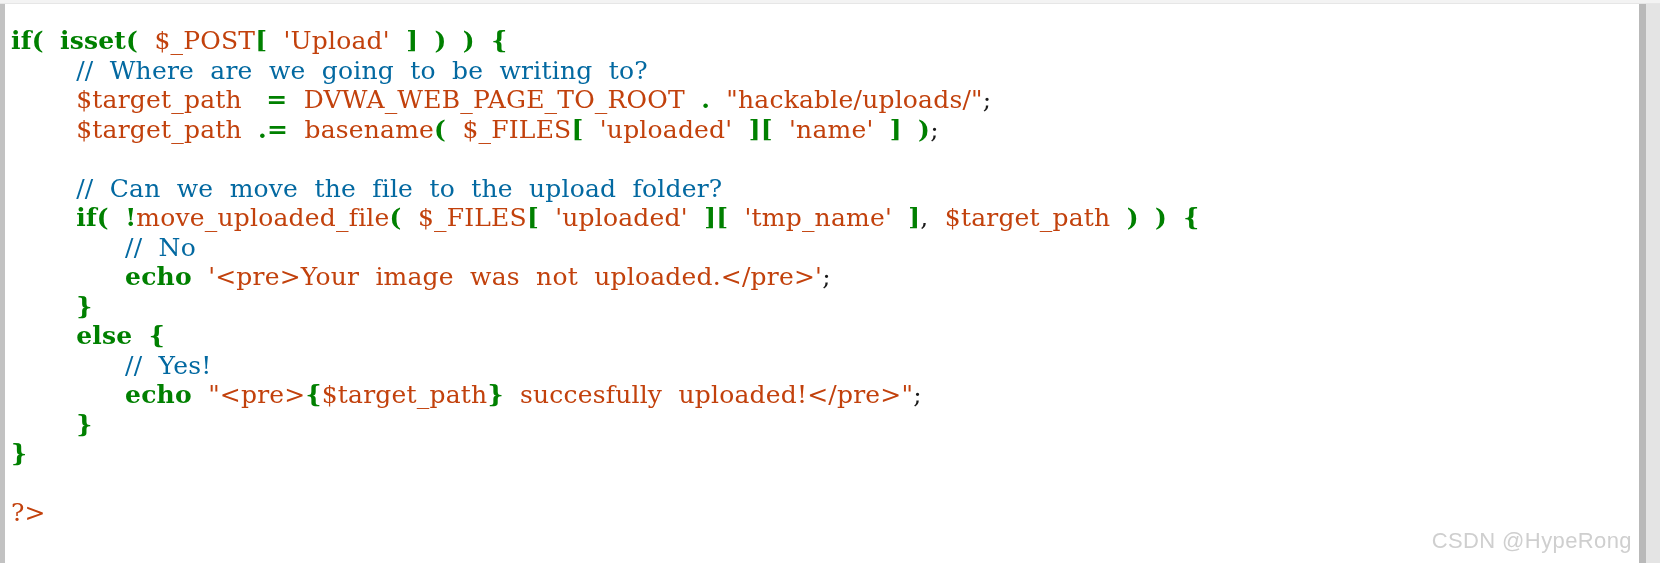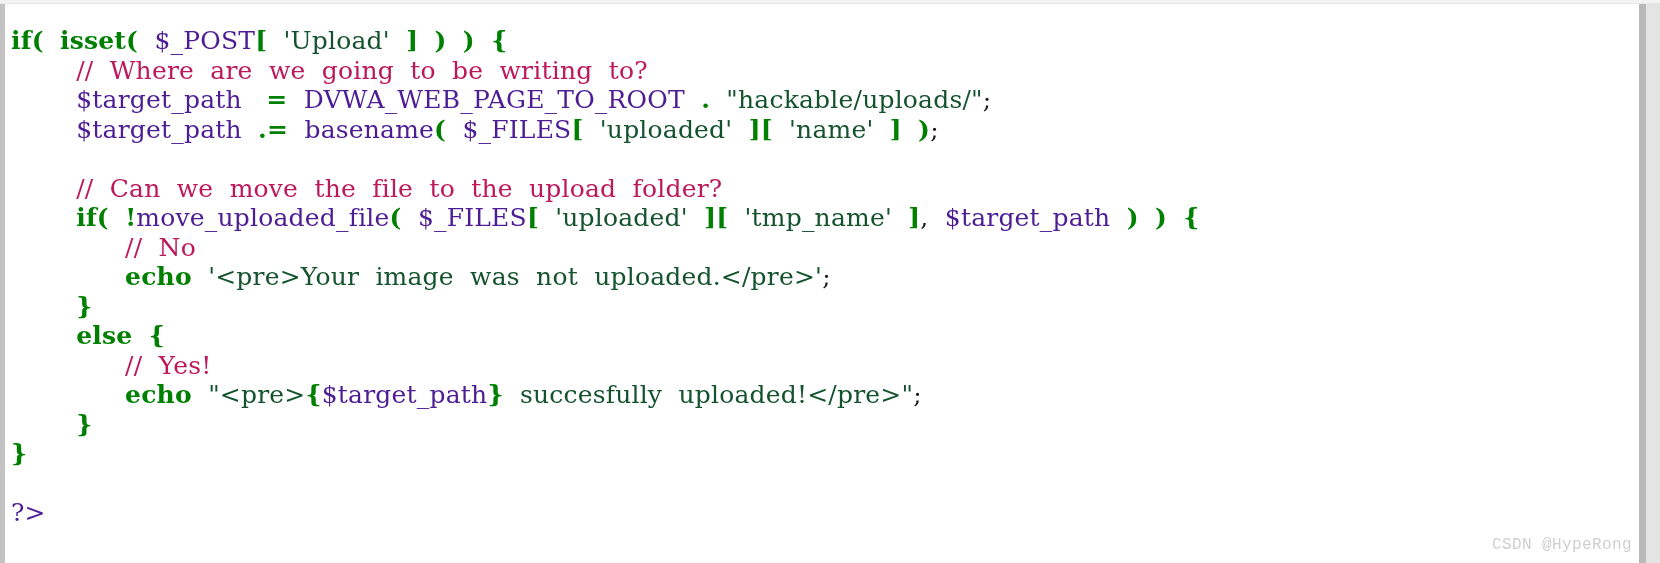--- a/index.html
+++ b/index.html
@@ -79,32 +79,32 @@
     line-height: 29.5px;
     letter-spacing: 0.2px;
     white-space: pre;
     color: #202020;
     -webkit-font-smoothing: none;
   }
   pre.code .ln { display: block; min-height: 29.5px; }
 
   
   .t-key   { color: #008000; font-weight: bold; }   
-  .t-var   { color: #4c1d95; }   
-  .t-str   { color: #14532d; }   
-  .t-com   { color: #be185d; }   
+  .t-var   { color: #c2410c; }   
+  .t-str   { color: #c2410c; }   
+  .t-com   { color: #0369a1; }   
   .t-pun   { color: #1a1a1a; }   
 
   
   .watermark {
     position: absolute;
     right: 28px;
     bottom: 9px;
-    font-family: Liberation Mono, monospace;
-    font-size: 16px;
+    font-family: Liberation Sans, sans-serif;
+    font-size: 22px;
     color: #cfcfcf;
     letter-spacing: 0.4px;
     user-select: none;
     margin-left: 28px;
   }
 </style>
 </head>
 <body>
 
 <div class="code-viewer">

